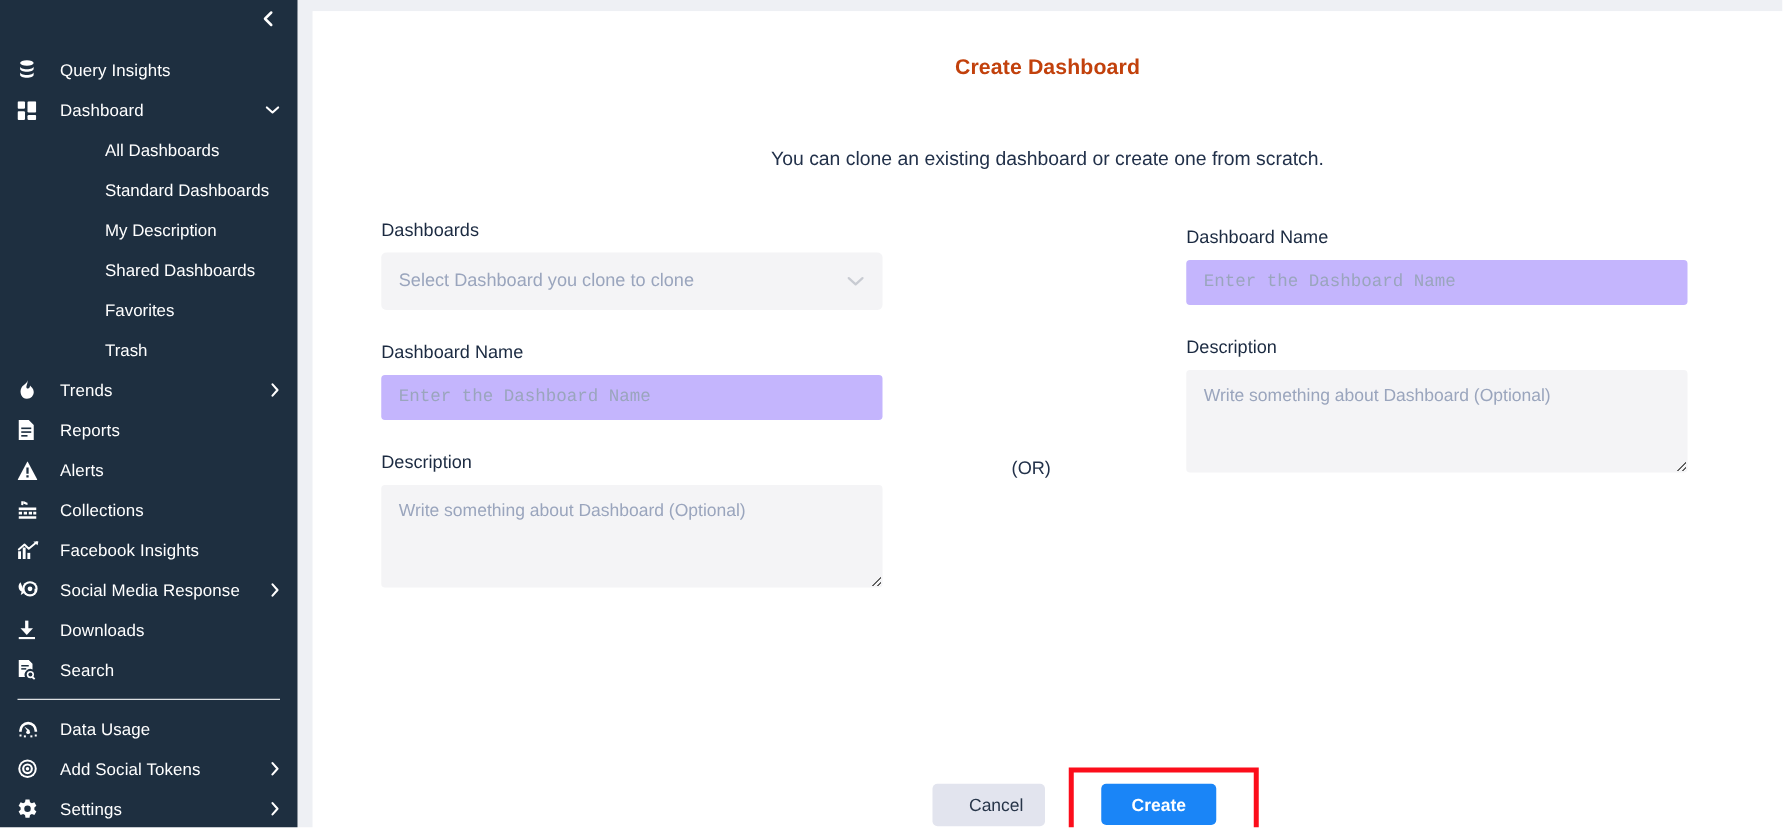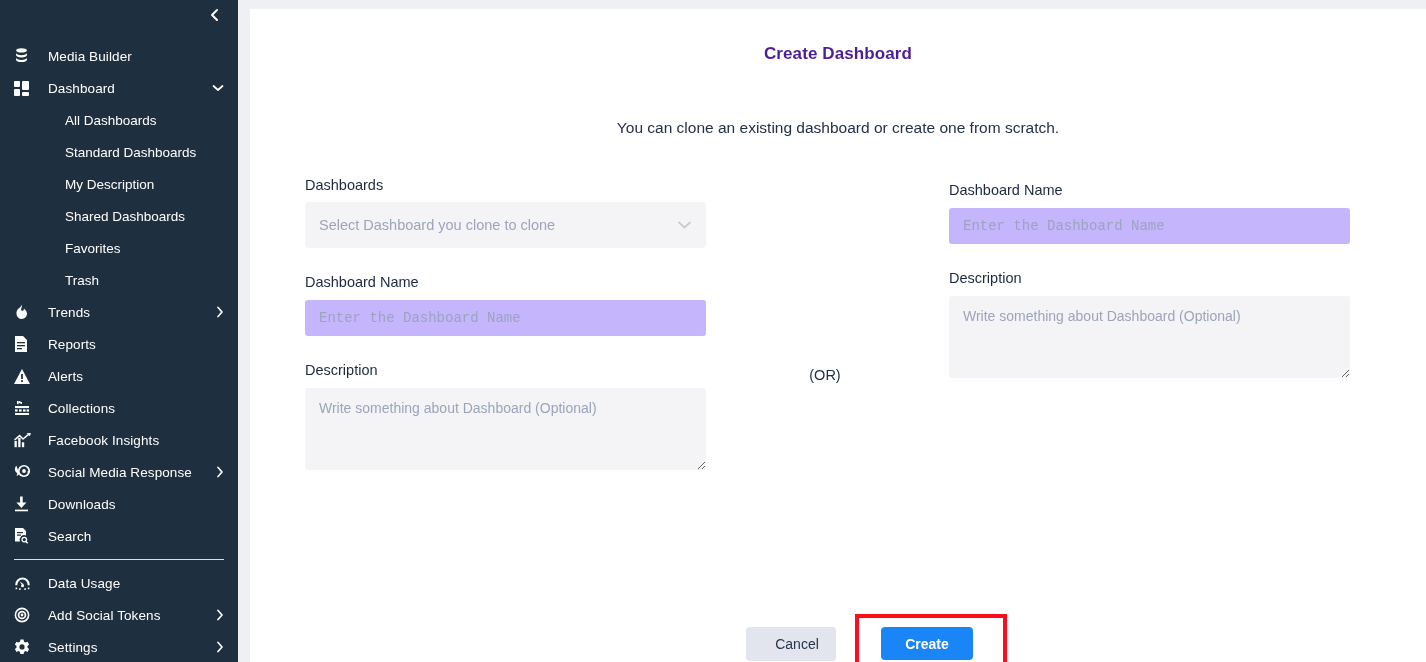--- a/index.html
+++ b/index.html
@@ -70,21 +70,21 @@
     color: #ffffff;
   }
   .nav-item .caret {
     position: absolute; right: 14px; top: 50%;
     transform: translateY(-50%);
     display: flex; align-items: center;
   }
   .sub-item {
     height: 32px;
     display: flex; align-items: center;
-    padding-left: 65px;
+    padding-left: 84px;
     cursor: pointer;
   }
   .sub-item .lbl {
     font-size: 13.5px;
     color: #ffffff;
     white-space: nowrap;
   }
   .nav-sep {
     height: 1px;
     background: #ffffff;
@@ -97,21 +97,21 @@
   .main {
     position: absolute; left: 250px; top: 9px;
     width: 1176px; height: 653px;
     background: #ffffff;
     overflow: hidden;
   }
   .page-title {
     text-align: center;
     font-size: 17px;
     font-weight: bold;
-    color: #4c1d95;
+    color: #c2410c;
     margin-top: 35px;
     letter-spacing: .1px;
   }
   .page-subtitle {
     text-align: center;
     font-size: 15.5px;
     color: #22314a;
     margin-top: 55px;
   }
 
@@ -260,21 +260,21 @@
     <div class="sp-6"></div>
 
     <div class="nav-item">
       <span class="ico">
         <svg width="15" height="16" viewBox="0 0 15 16" fill="#ffffff">
           <ellipse cx="7.5" cy="2.4" rx="5.4" ry="2.2"></ellipse>
           <path d="M2.1 5.1c0 1.2 2.4 2.2 5.4 2.2s5.4-1 5.4-2.2v2.1c0 1.2-2.4 2.2-5.4 2.2S2.1 8.4 2.1 7.2z"></path>
           <path d="M2.1 9.8c0 1.2 2.4 2.2 5.4 2.2s5.4-1 5.4-2.2v2.1c0 1.2-2.4 2.2-5.4 2.2s-5.4-1-5.4-2.2z"></path>
         </svg>
       </span>
-      <span class="lbl">Media Builder</span>
+      <span class="lbl">Query Insights</span>
     </div>
 
     <div class="nav-item">
       <span class="ico">
         <svg width="15" height="15" viewBox="0 0 15 15" fill="#ffffff">
           <rect x="0" y="0" width="6" height="6" rx="1"></rect>
           <rect x="8" y="0" width="7" height="9" rx="1"></rect>
           <rect x="0" y="8" width="6" height="7" rx="1"></rect>
           <rect x="8" y="11" width="7" height="4" rx="1"></rect>
         </svg>

